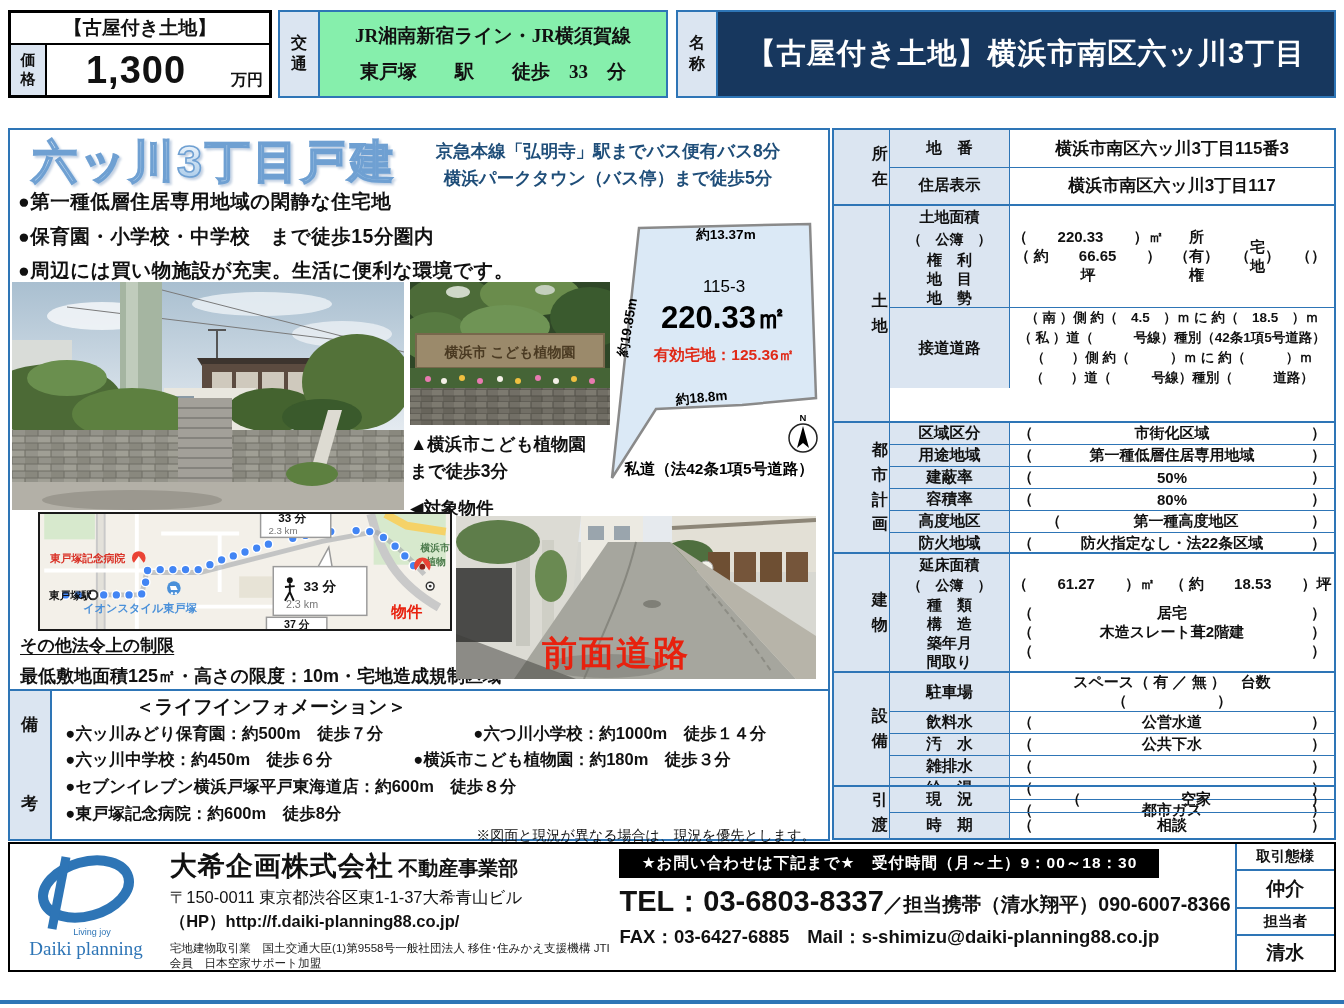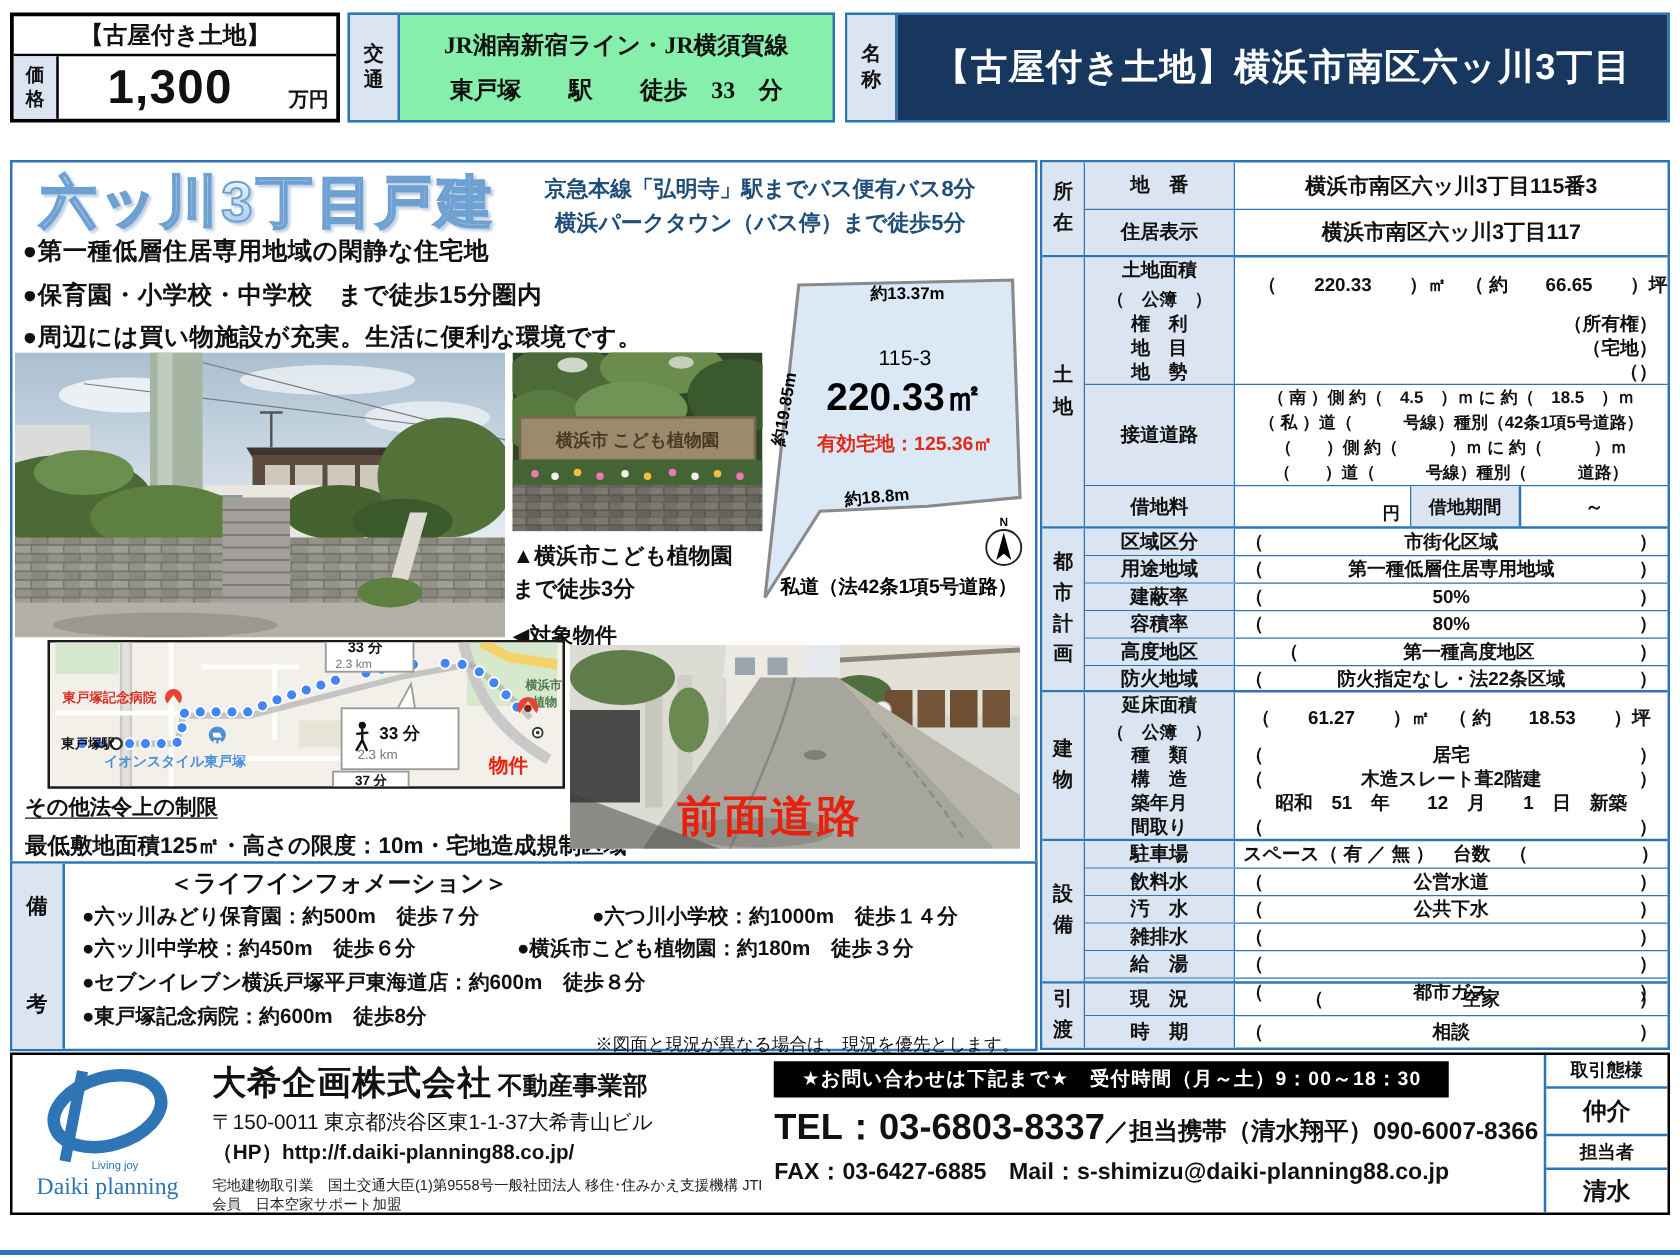--- a/index.html
+++ b/index.html
@@ -60,21 +60,21 @@
   .rem-body { flex:1; padding:3px 12px 2px 14px; font-weight:bold; font-size:16.5px; }
   .rem-title { font-size:19px; margin-left:70px; }
   .rem-line { line-height:1.62; display:flex; }
   .rem-line .w1 { width:408px; } .rem-line .w2 { width:348px; }
   .rem-note { text-align:right; font-weight:normal; font-size:14px; font-family:"Liberation Serif","DejaVu Serif",serif; margin-top:1px; }
 
   
   .panelR { left:832px; top:128px; width:504px; height:712px; background:#fff; display:flex; flex-direction:column; }
   .sec { display:flex; border-top:2px solid #2e75b6; }
   .sec:first-child { border-top:none; }
-  .sec-l { width:34px; background:#dbe5f1; border-right:1.5px solid #2e75b6; display:flex; align-items:center; justify-content:center; font-size:16px; }
+  .sec-l { width:56px; background:#dbe5f1; border-right:1.5px solid #2e75b6; display:flex; align-items:center; justify-content:flex-end; font-size:16px; }
   .sec-l .vchar { line-height:1.55; }
   .sec-b { flex:1; display:flex; flex-direction:column; }
   .r { display:flex; border-top:1.5px solid #2e75b6; }
   .r:first-child { border-top:none; }
   .rl { width:120px; background:#dbe5f1; border-right:1.5px solid #2e75b6; display:flex; align-items:center; justify-content:center; font-weight:bold; font-size:15.5px; }
   .rv { flex:1; display:flex; align-items:center; justify-content:center; font-weight:bold; font-size:15px; }
   .pv { display:flex; justify-content:space-between; width:100%; padding:0 8px; font-weight:bold; font-size:15px; align-items:center; }
   .pc { width:100%; text-align:center; font-weight:bold; font-size:15px; }
   .multiline .ml { display:flex; align-items:center; justify-content:center; }
   .lab-lines { display:flex; flex-direction:column; width:100%; font-weight:bold; font-size:15px; text-align:center; }
@@ -414,21 +414,21 @@
         <div class="r" style="height:101px;">
           <div class="rl">
               <div class="lab-lines">
             <div style="height:22px;line-height:22px;">土地面積</div>
             <div style="height:22px;line-height:22px;font-size:14px;">（　公簿　）</div>
             <div style="height:19px;line-height:19px;">権　利</div>
             <div style="height:19px;line-height:19px;">地　目</div>
             <div style="height:19px;line-height:19px;">地　勢</div>
           </div>
             </div>
-          <div class="rv multiline" style="flex-direction:column;align-items:flex-end;">
+          <div class="rv multiline" style="flex-direction:row;align-items:center;">
             <div class="ml" style="height:44px;">
                 <div class="pc">（　　220.33　　）㎡　（ 約　　66.65　　）坪</div>
               </div>
             <div class="ml" style="height:19px;">
                 <div class="pv">
                   <span>（</span>
                   <span>所有権</span>
                   <span>）</span>
                 </div>
               </div>
@@ -449,28 +449,20 @@
           </div>
         </div>
         <div class="r" style="height:81px;">
           <div class="rl">接道道路</div>
           <div class="rv multiline" style="flex-direction:column;align-items:stretch;font-size:13.5px;">
             <div class="ml" style="flex:1;">（ 南 ）側 約（　4.5　）ｍ に 約（　18.5　）ｍ</div>
             <div class="ml" style="flex:1;">（ 私 ）道（　　　号線）種別（42条1項5号道路）</div>
             <div class="ml" style="flex:1;">（　　）側 約（　　　）ｍ に 約（　　　）ｍ</div>
             <div class="ml" style="flex:1;">（　　）道（　　　号線）種別（　　　道路）</div>
           </div>
-        </div>
-        <div class="r" style="height:33px;">
-          <div class="rl">借地料</div>
-          <div class="rv" style="position:relative;">
-            <span style="position:absolute;right:8px;bottom:1px;font-size:14px;">円</span>
-          </div>
-          <div class="rl" style="width:88px;border-left:1.5px solid #2e75b6;font-size:14.5px;">借地期間</div>
-          <div class="rv" style="flex:0 0 118px;border-left:1.5px solid #2e75b6;">～</div>
         </div>
       </div>
     </div>
 
     <div class="sec" style="height:131px;">
       <div class="sec-l">
           <div class="vchar">都市計画</div>
         </div>
       <div class="sec-b">
         <div class="r" style="flex:1;">
@@ -564,23 +556,20 @@
                 </div>
               </div>
             <div class="ml" style="height:19px;">
                 <div class="pv">
                   <span>（</span>
                   <span>木造スレート葺2階建</span>
                   <span>）</span>
                 </div>
               </div>
             <div class="ml" style="height:19px;">
-                <div class="pc">昭和　51　年　　12　月　　1　日　新築</div>
-              </div>
-            <div class="ml" style="height:19px;">
                 <div class="pv">
                   <span>（</span>
                   <span></span>
                   <span>）</span>
                 </div>
               </div>
           </div>
         </div>
       </div>
     </div>

